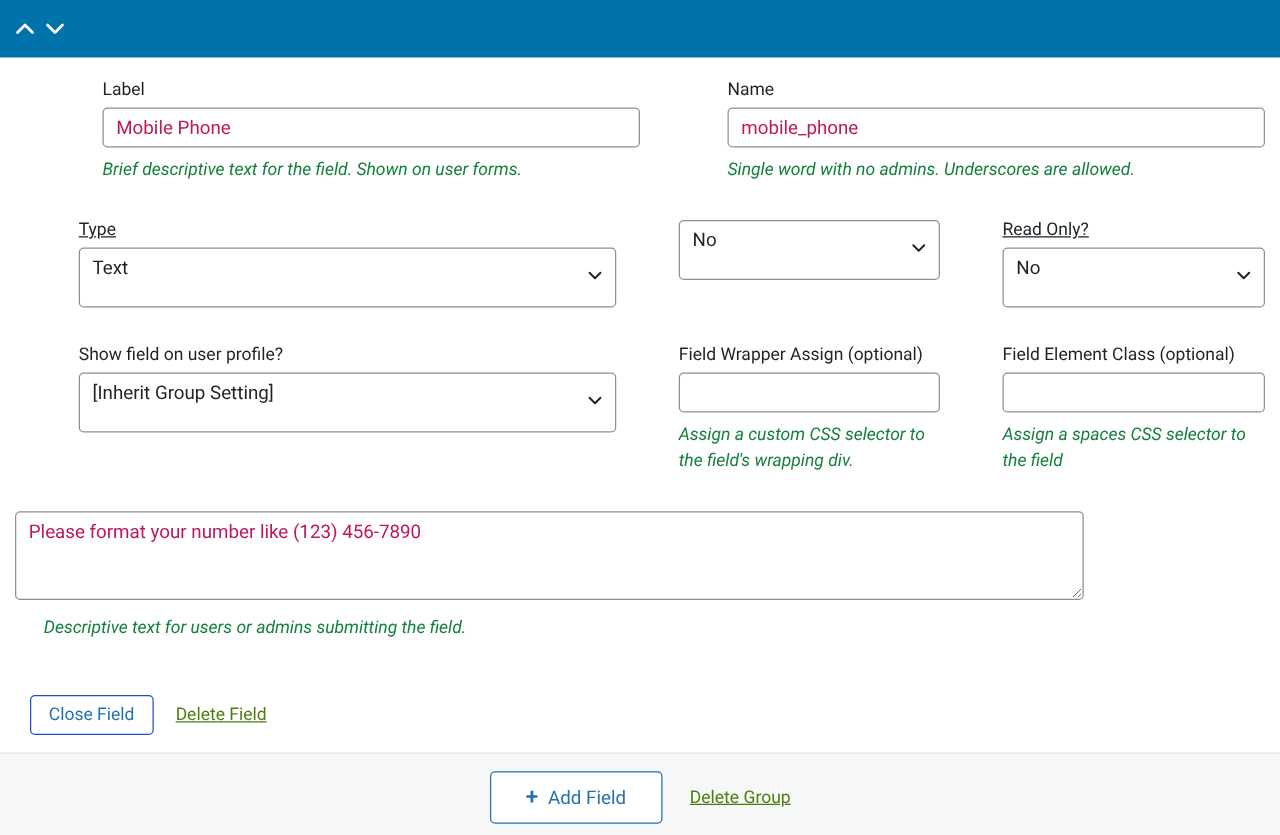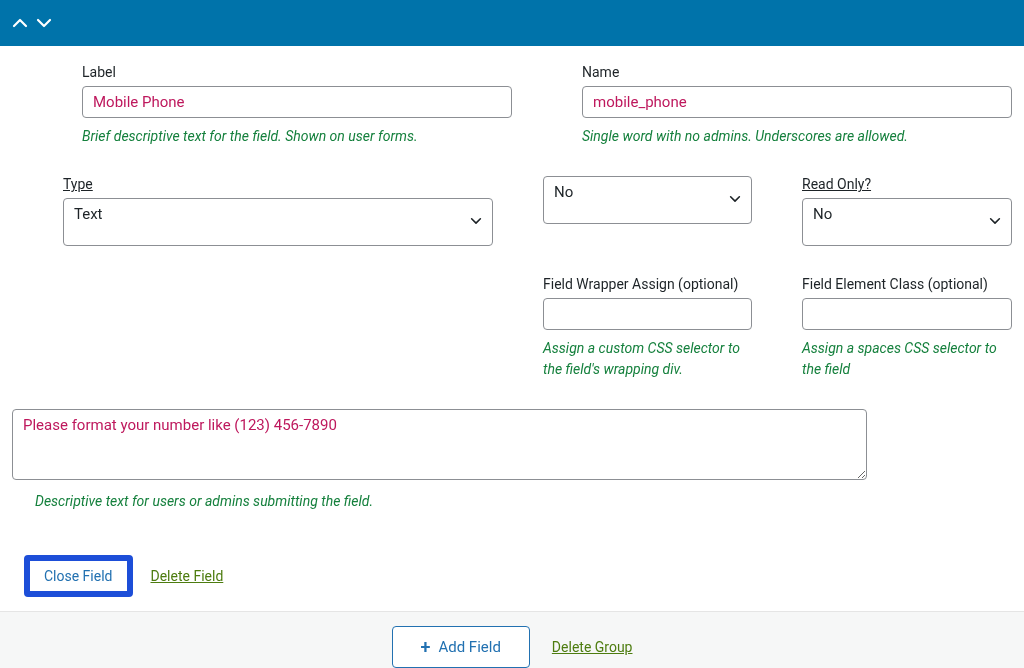--- a/index.html
+++ b/index.html
@@ -89,21 +89,21 @@
   }
   .actions-row {
     display: flex;
     align-items: center;
     gap: 18px;
     padding: 6px 12px 14px 24px;
   }
   .btn-secondary {
     background: #fff;
     color: #2271b1;
-    border: 6px solid #1d4ed8;
+    border: 1px solid #1d4ed8;
     border-radius: 4px;
     padding: 7px 14px;
     font-size: 14px;
     cursor: pointer;
     font-family: inherit;
   }
   .link-danger {
     color: #4d7c0f;
     text-decoration: underline;
     font-size: 14px;
@@ -203,20 +203,33 @@
         <span class="chev">
           <svg width="14" height="14" viewBox="0 0 16 16">
               <path d="M3 6 L8 11 L13 6" stroke="#1d2327" stroke-width="1.8" fill="none" stroke-linecap="round" stroke-linejoin="round"></path>
             </svg>
         </span>
       </div>
     </div>
   </div>
 
   <div class="row row3">
+    <div class="col col-show">
+      <label class="field-label">Show field on user profile?</label>
+      <div class="select-wrap">
+        <select>
+          <option>[Inherit Group Setting]</option>
+        </select>
+        <span class="chev">
+          <svg width="14" height="14" viewBox="0 0 16 16">
+              <path d="M3 6 L8 11 L13 6" stroke="#1d2327" stroke-width="1.8" fill="none" stroke-linecap="round" stroke-linejoin="round"></path>
+            </svg>
+        </span>
+      </div>
+    </div>
     <div class="col col-wrap">
       <label class="field-label">Field Wrapper Assign (optional)</label>
       <input type="text" value="" style="">
       <span class="hint">Assign a custom CSS selector to the field's wrapping div.</span>
     </div>
     <div class="col col-elem">
       <label class="field-label">Field Element Class (optional)</label>
       <input type="text" value="" style="">
       <span class="hint">Assign a spaces CSS selector to the field</span>
     </div>

